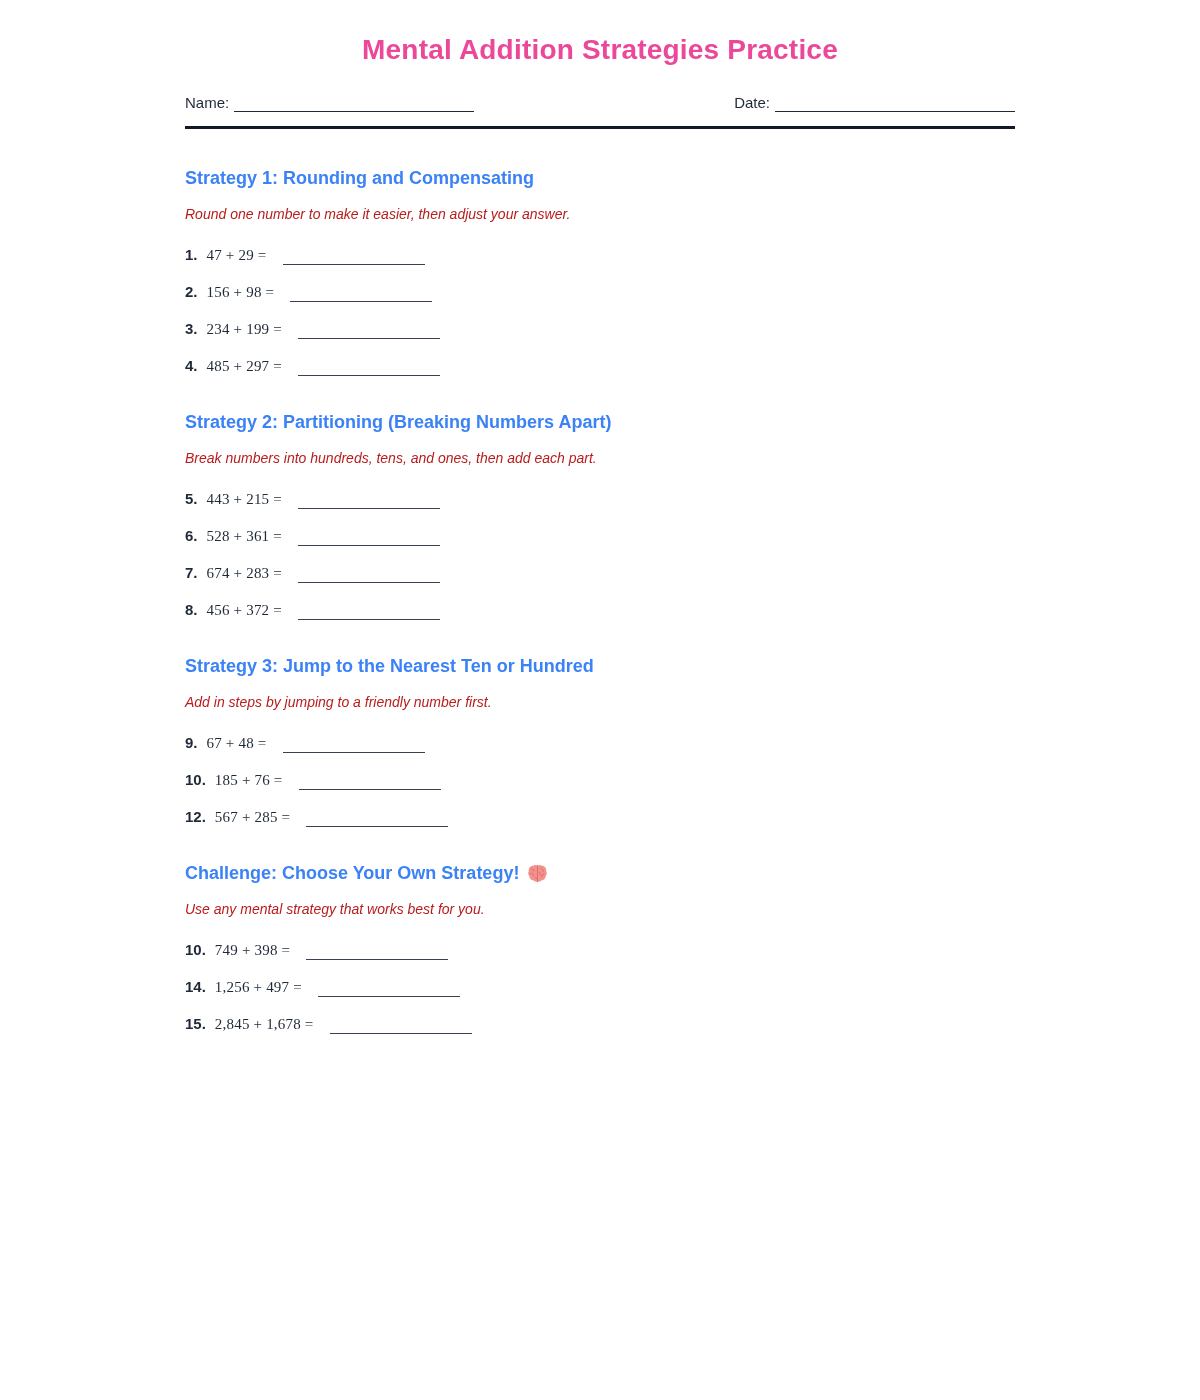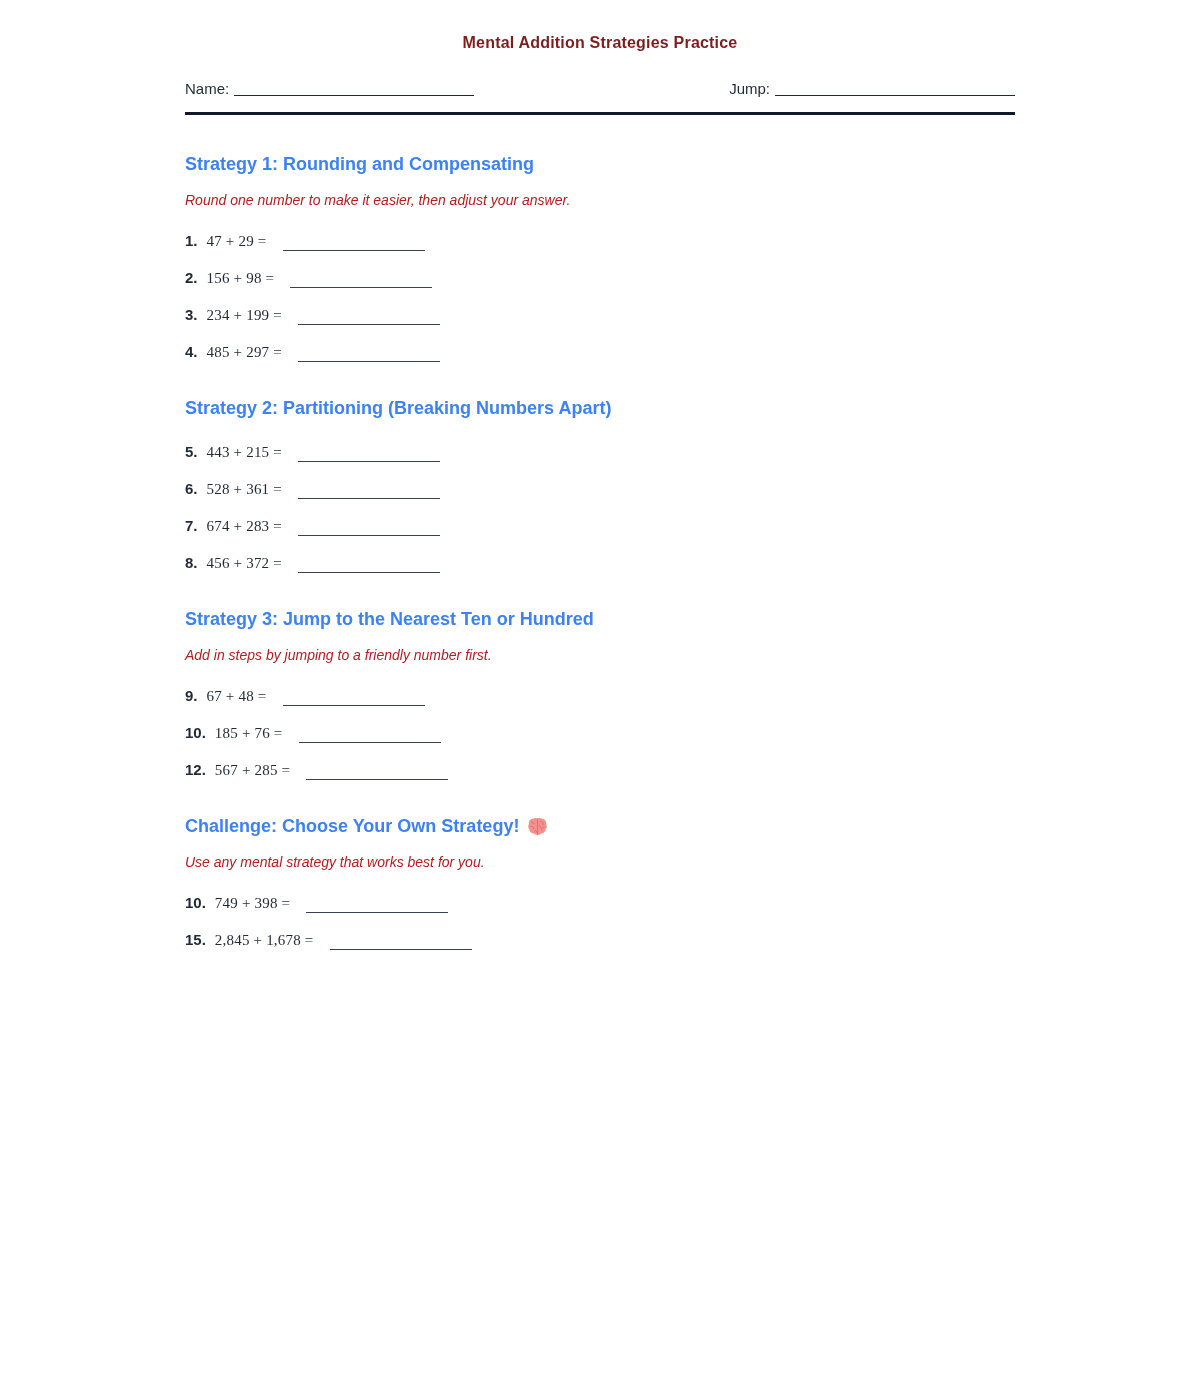--- a/index.html
+++ b/index.html
@@ -10,34 +10,34 @@
     font-family: "Liberation Sans", sans-serif;
     color: #1f2937;
     overflow: hidden;
   }
   .page {
     width: 830px;
     margin: 0 auto;
     padding-top: 34px;
   }
   .doc-title {
-    font-size: 16px;
+    font-size: 28px;
     font-weight: bold;
     text-align: center;
-    color: #7f1d1d;
+    color: #ec4899;
     letter-spacing: 0.2px;
   }
   .name-date-row {
     display: flex;
     justify-content: space-between;
     align-items: flex-end;
     margin-top: 28px;
     font-size: 15px;
   }
-  .field-group { display: flex; align-items: center; }
+  .field-group { display: flex; align-items: flex-end; }
   .field-label { white-space: nowrap; padding-bottom: 1px; }
   .field-line {
     display: inline-block;
     width: 240px;
     border-bottom: 1.5px solid #1f2937;
     height: 14px;
     margin-left: 5px;
   }
   .header-rule {
     border: none;
@@ -88,21 +88,21 @@
 <div class="page">
 
   <h1 class="doc-title">Mental Addition Strategies Practice</h1>
 
   <div class="name-date-row">
     <div class="field-group">
       <span class="field-label">Name:</span>
       <span class="field-line"></span>
     </div>
     <div class="field-group">
-      <span class="field-label">Jump:</span>
+      <span class="field-label">Date:</span>
       <span class="field-line"></span>
     </div>
   </div>
 
   <hr class="header-rule">
 
   <div id="worksheet-body">
   <section class="strategy-section">
     <h2 class="section-heading">
       <span class="heading-text">Strategy 1: Rounding and Compensating</span>
@@ -134,20 +134,21 @@
     <span class="answer-blank"></span>
   </div>
 </div>
   </section>
 
   <section class="strategy-section">
     <h2 class="section-heading">
       <span class="heading-text">Strategy 2: Partitioning (Breaking Numbers Apart)</span>
 
     </h2>
+    <p class="instruction">Break numbers into hundreds, tens, and ones, then add each part.</p>
     <div class="questions">
   <div class="question">
     <span class="qnum">5.</span>
     <span class="qexpr">443 + 215 =</span>
     <span class="answer-blank"></span>
   </div>
 
   <div class="question">
     <span class="qnum">6.</span>
     <span class="qexpr">528 + 361 =</span>
@@ -207,20 +208,25 @@
       </span>
     </h2>
     <p class="instruction">Use any mental strategy that works best for you.</p>
     <div class="questions">
   <div class="question">
     <span class="qnum">10.</span>
     <span class="qexpr">749 + 398 =</span>
     <span class="answer-blank"></span>
   </div>
 
+  <div class="question">
+    <span class="qnum">14.</span>
+    <span class="qexpr">1,256 + 497 =</span>
+    <span class="answer-blank"></span>
+  </div>
 
   <div class="question">
     <span class="qnum">15.</span>
     <span class="qexpr">2,845 + 1,678 =</span>
     <span class="answer-blank"></span>
   </div>
 </div>
   </section>
 </div>
 

